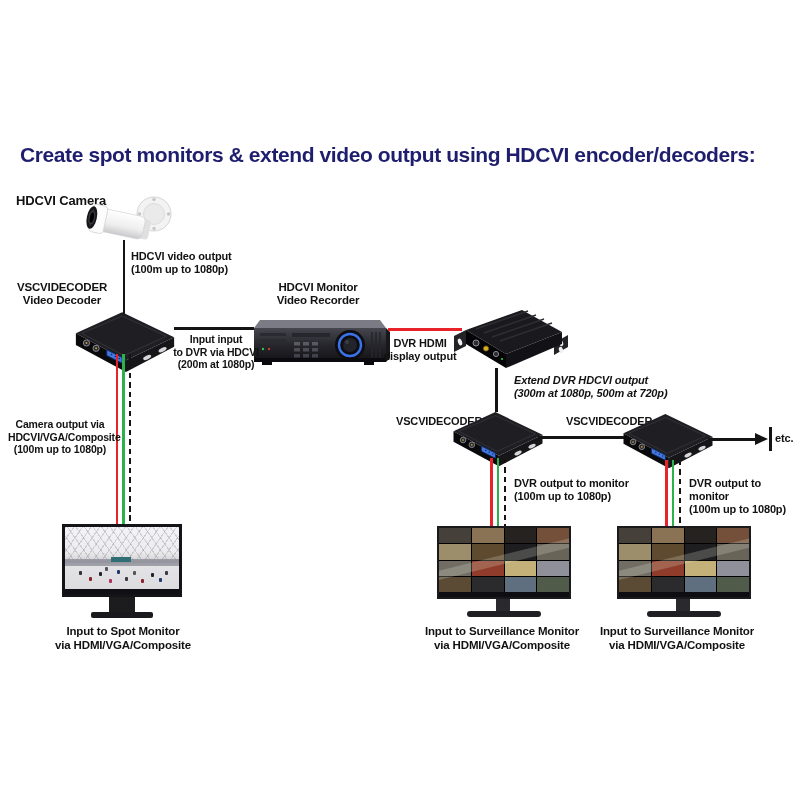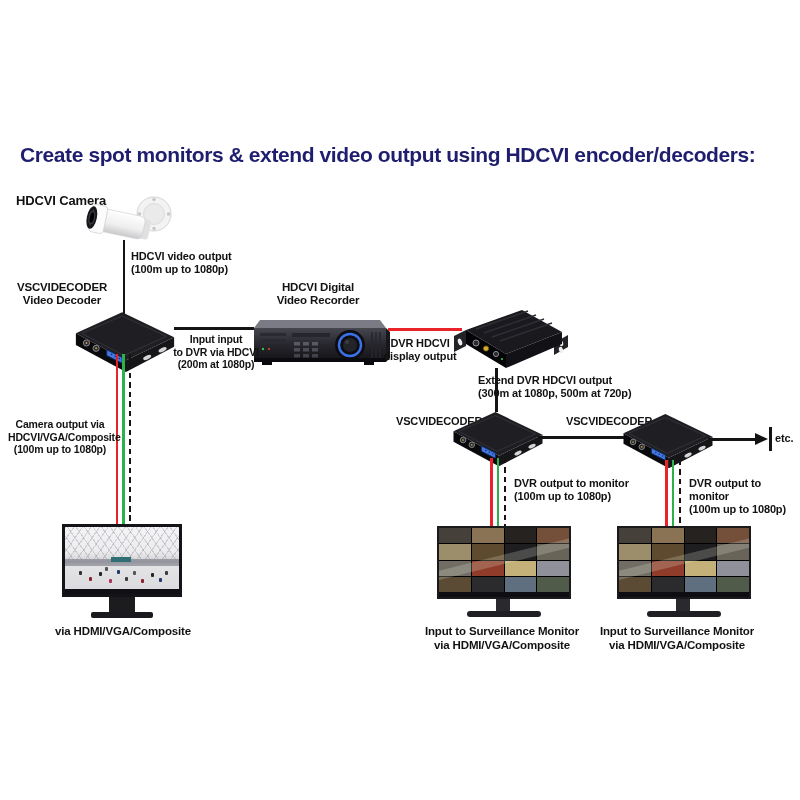--- a/index.html
+++ b/index.html
@@ -138,21 +138,21 @@
 
   <div class="lbl center" style="left:6px;top:281px;width:112px;font-size:11.5px;">
     <div>VSCVIDECODER</div>
     <div>Video Decoder</div>
   </div>
   <svg class="gfx" style="left:72px;top:308px;" width="106" height="70" viewBox="0 0 110 72">
       <use href="#decoderBox"></use>
     </svg>
 
   <div class="lbl center" style="left:256px;top:281px;width:124px;font-size:11.5px;">
-    <div>HDCVI Digital</div>
+    <div>HDCVI Monitor</div>
     <div>Video Recorder</div>
   </div>
   <svg class="gfx" style="left:246px;top:306px;" width="148" height="64" viewBox="0 0 148 64">
     <polygon points="14,14 134,14 140,22 8,22" fill="#7b7b85"></polygon>
     <polygon points="140,22 144,26 144,52 140,56" fill="#17171c"></polygon>
     <rect x="8" y="22" width="132" height="34" fill="url(#dvrFace)"></rect>
     <rect x="14" y="27" width="26" height="3" fill="#2a2a31"></rect>
     <rect x="14" y="33" width="26" height="3" fill="#2a2a31"></rect>
     <circle cx="17" cy="43" r="1.2" fill="#38c24a"></circle>
       <circle cx="23" cy="43" r="1.2" fill="#c23838"></circle>
@@ -229,24 +229,24 @@
   <div class="lbl" style="left:131px;top:250px;">
     <div>HDCVI video output</div>
     <div>(100m up to 1080p)</div>
   </div>
   <div class="lbl small center" style="left:170px;top:333px;width:92px;">
     <div>Input input</div>
     <div>to DVR via HDCVI</div>
     <div>(200m at 1080p)</div>
   </div>
   <div class="lbl center" style="left:378px;top:337px;width:84px;">
-    <div>DVR HDCVI</div>
+    <div>DVR HDMI</div>
     <div>display output</div>
   </div>
-  <div class="lbl" style="left:478px;top:374px;">
+  <div class="lbl" style="left:514px;top:374px;font-style:italic;">
     <div>Extend DVR HDCVI output</div>
     <div>(300m at 1080p, 500m at 720p)</div>
   </div>
   <div class="lbl small center" style="left:8px;top:418px;width:104px;">
     <div>Camera output via</div>
     <div>HDCVI/VGA/Composite</div>
     <div>(100m up to 1080p)</div>
   </div>
   <div class="lbl" style="left:514px;top:477px;">
     <div>DVR output to monitor</div>
@@ -275,20 +275,21 @@
           <i class="spot-dot"></i>
           <i class="spot-dot"></i>
           <i class="spot-dot"></i>
       </div>
       <div class="spot-bezel"></div>
     </div>
     <div class="spot-neck"></div>
     <div class="spot-base"></div>
   </div>
   <div class="lbl center" style="left:23px;top:624px;width:200px;font-size:11.5px;line-height:14px;">
+    <div>Input to Spot Monitor</div>
     <div>via HDMI/VGA/Composite</div>
   </div>
 
   <div class="monitor" style="left:437px;top:526px;width:134px;height:92px;">
     <div class="surv-frame">
       <div class="surv-screen">
         <i></i>
           <i></i>
           <i></i>
           <i></i>

